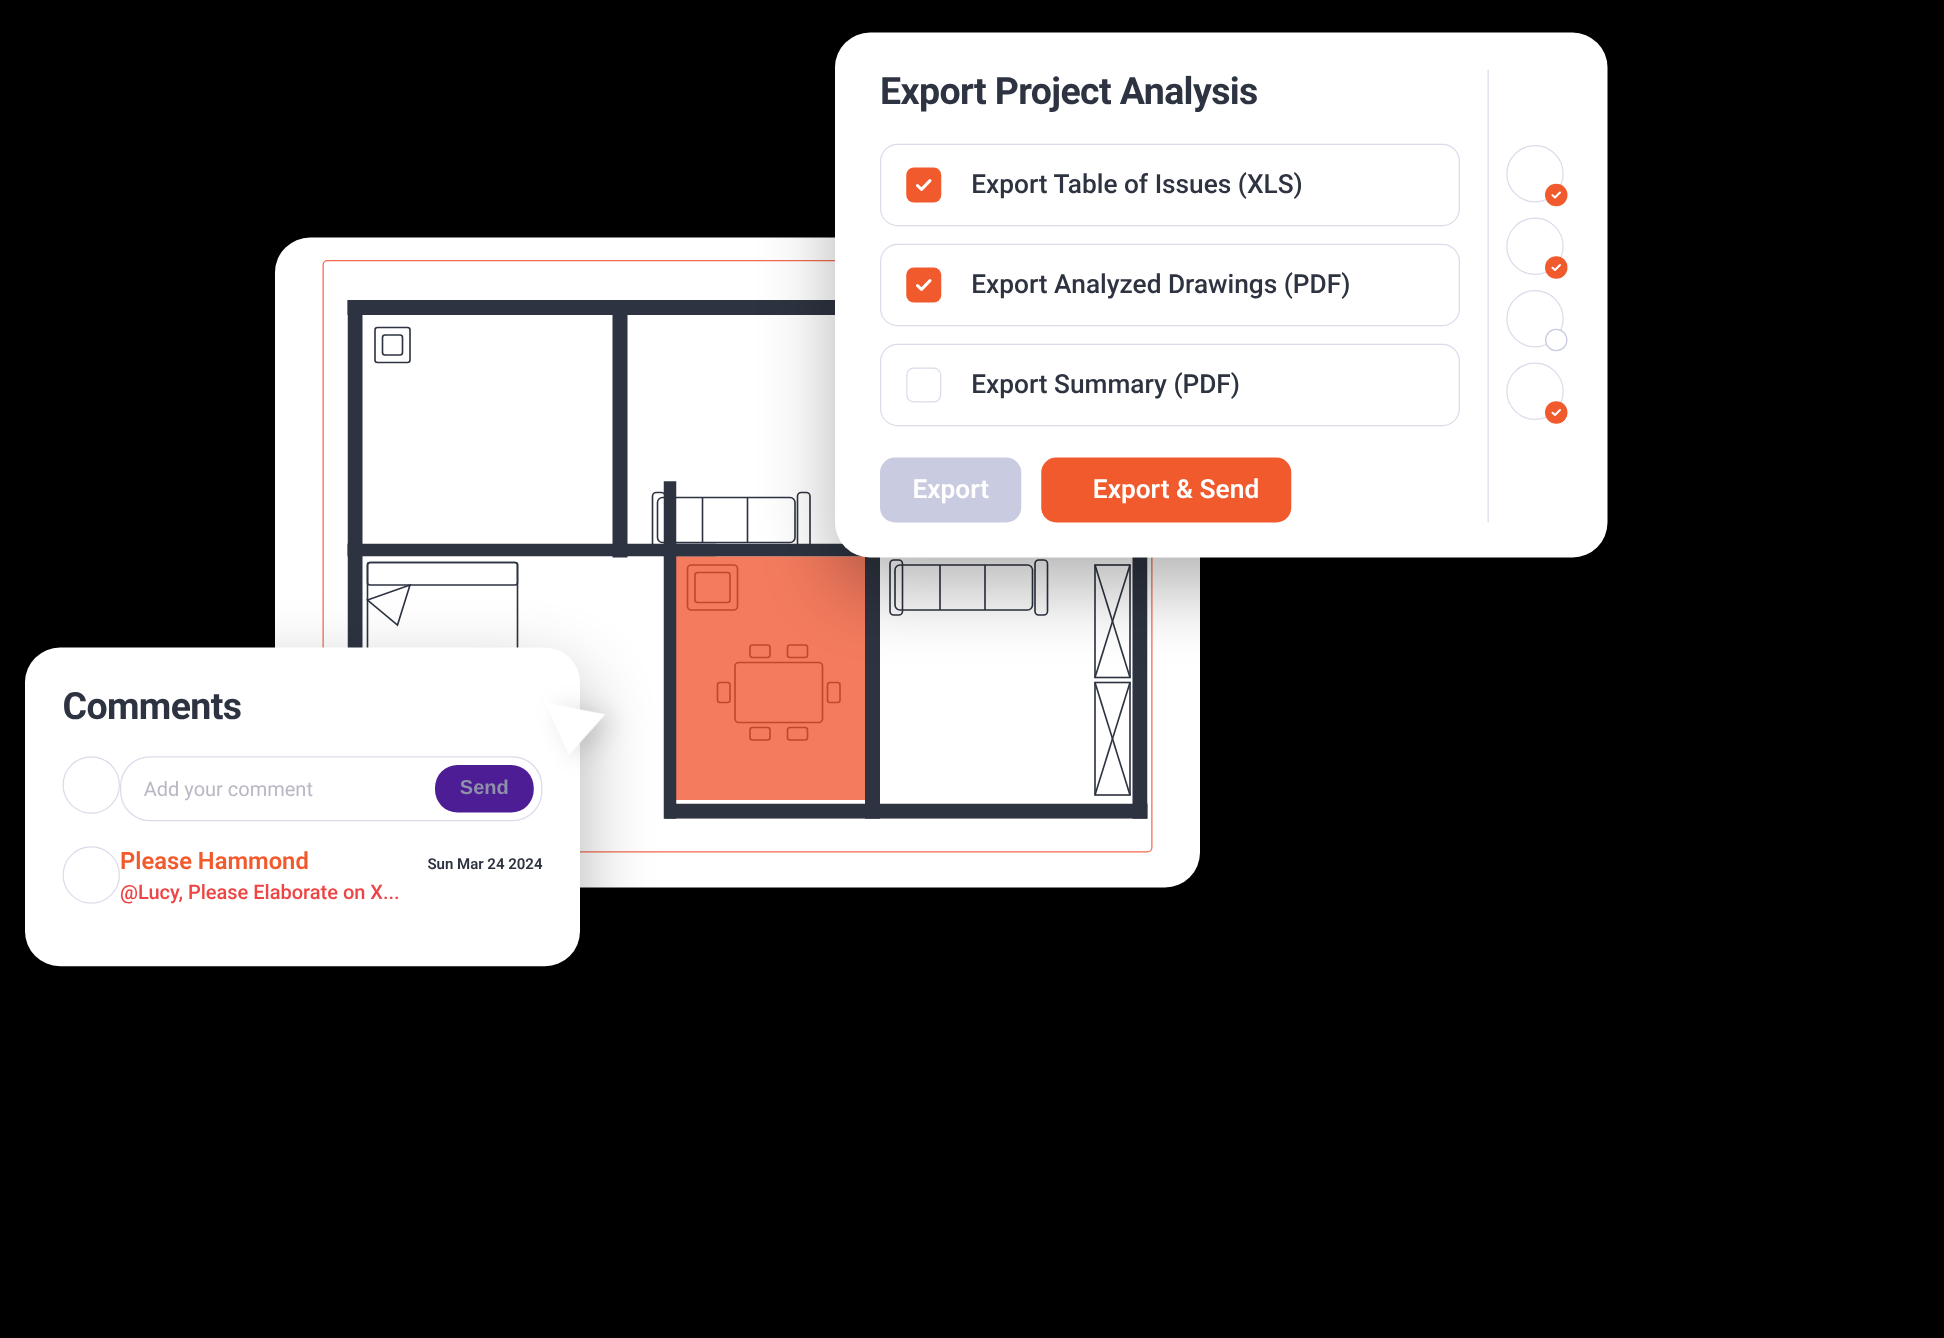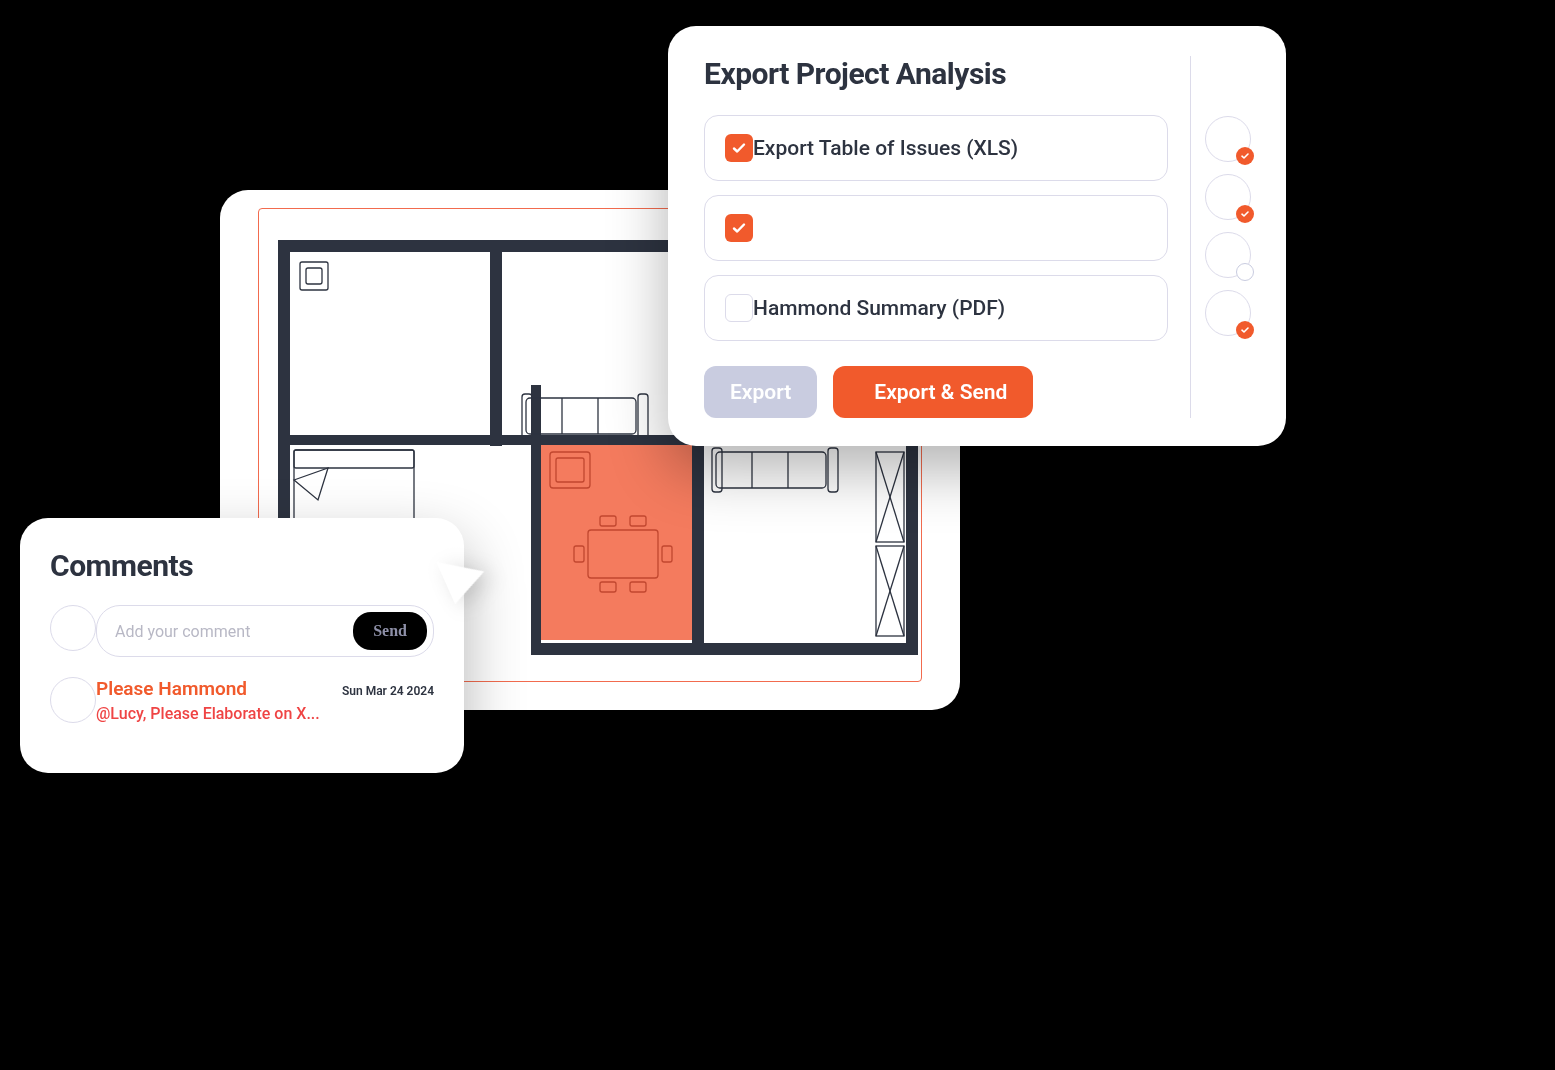--- a/index.html
+++ b/index.html
@@ -71,20 +71,21 @@
       color: #2d3340;
       letter-spacing: -0.5px;
       margin-bottom: 24px;
     }
     .export-option {
       border: 1px solid #dcdbea;
       border-radius: 14px;
       padding: 18px 20px;
       display: flex;
       align-items: center;
+      gap: 24px;
       margin-bottom: 14px;
       cursor: pointer;
     }
     .export-option-label {
       font-size: 21px;
       font-weight: 500;
       color: #2d3340;
     }
     .chk {
       width: 28px; height: 28px;
@@ -177,28 +178,28 @@
       border: none;
       outline: none;
       font-size: 16px;
       font-family: inherit;
       color: #2d3340;
       background: transparent;
     }
     .comment-input::placeholder { color: #b8b8c5; }
     .send-btn {
       border: none;
-      background: #000000;
+      background: #4c1d95;
       color: #8e90a8;
       font-size: 16px;
       font-weight: 600;
       padding: 10px 20px;
       border-radius: 18px;
       cursor: pointer;
-      font-family: Liberation Serif, serif;
+      font-family: Liberation Sans, sans-serif;
     }
     .comment-body { flex: 1; min-width: 0; }
     .comment-header {
       display: flex;
       align-items: baseline;
       justify-content: space-between;
       gap: 10px;
     }
     .comment-author {
       font-size: 19px;
@@ -322,25 +323,26 @@
         </span>
         <span class="export-option-label">Export Table of Issues (XLS)</span>
       </div>
 
       <div class="export-option">
         <span class="chk checked">
           <svg viewBox="0 0 16 16">
               <path d="M3 8.5 L6.2 11.5 L13 4.5" stroke="#fff" stroke-width="2.4" fill="none" stroke-linecap="round" stroke-linejoin="round"></path>
             </svg>
         </span>
+        <span class="export-option-label">Export Analyzed Drawings (PDF)</span>
       </div>
 
       <div class="export-option">
         <span class="chk unchecked"></span>
-        <span class="export-option-label">Hammond Summary (PDF)</span>
+        <span class="export-option-label">Export Summary (PDF)</span>
       </div>
 
       <div class="export-actions">
         <button class="btn btn-secondary">Export</button>
         <button class="btn btn-primary">Export &amp; Send</button>
       </div>
     </div>
 
     <div class="export-side">
       <div class="thumb">

